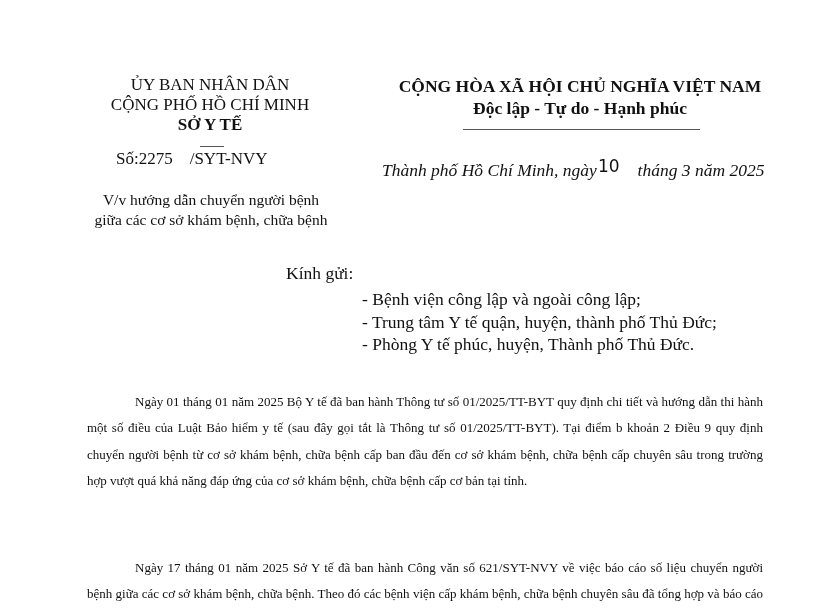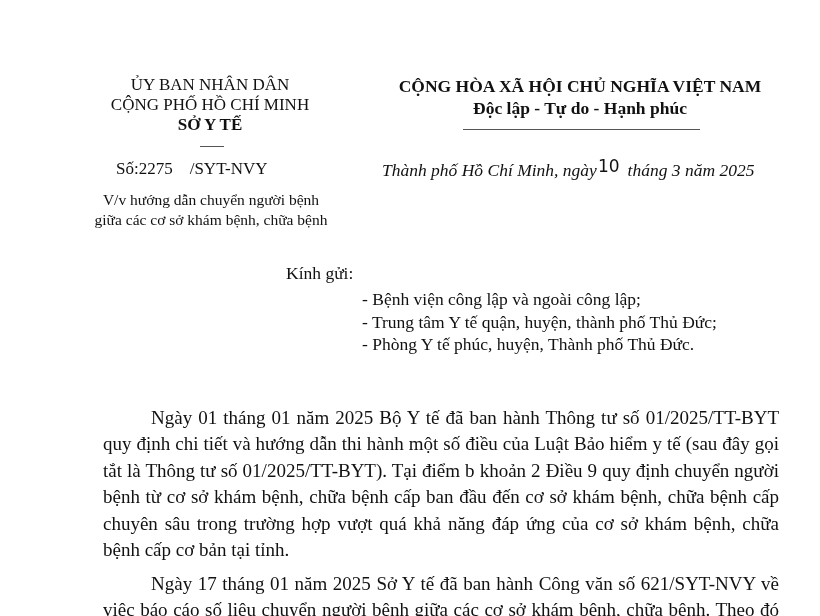--- a/index.html
+++ b/index.html
@@ -39,21 +39,21 @@
       position: absolute;
       left: 200px;
       top: 146px;
       width: 24px;
       height: 0;
       border-top: 1px solid #555;
     }
     .so-line {
       position: absolute;
       left: 116px;
-      top: 159px;
+      top: 149px;
       font-size: 17px;
       line-height: 20px;
       white-space: pre;
     }
     .vv-block {
       position: absolute;
       left: 60px;
       top: 190px;
       width: 302px;
       text-align: center;
@@ -89,21 +89,21 @@
       font-style: italic;
       white-space: nowrap;
     }
     .date-line .day {
       font-style: normal;
       font-family: "DejaVu Sans", sans-serif;
       font-size: 17px;
       position: relative;
       top: -4px;
       display: inline-block;
-      margin: 0 8px 0 1px;
+      margin: 0 18px 0 1px;
     }
 
     
     .kinh-gui {
       position: absolute;
       left: 286px;
       top: 262px;
       font-size: 17.5px;
       line-height: 22px;
       text-align: right;
@@ -118,25 +118,25 @@
       margin: 4px;
       padding: 0;
     }
     .recipients li { margin: 0; padding: 0; white-space: nowrap; }
 
     
     .body-text {
       position: absolute;
       left: 87px;
       width: 676px;
-      font-size: 19px;
+      font-size: 13px;
       line-height: 26.4px;
       text-align: justify;
       text-indent: 48px;
-      margin: 16px;
+      margin: 0;
     }
     .para-1 { top: 389px; }
     .para-2 { top: 555px; }
   </style>
 </head>
 <body>
 
 <div class="page">
 
   <div class="left-head">

